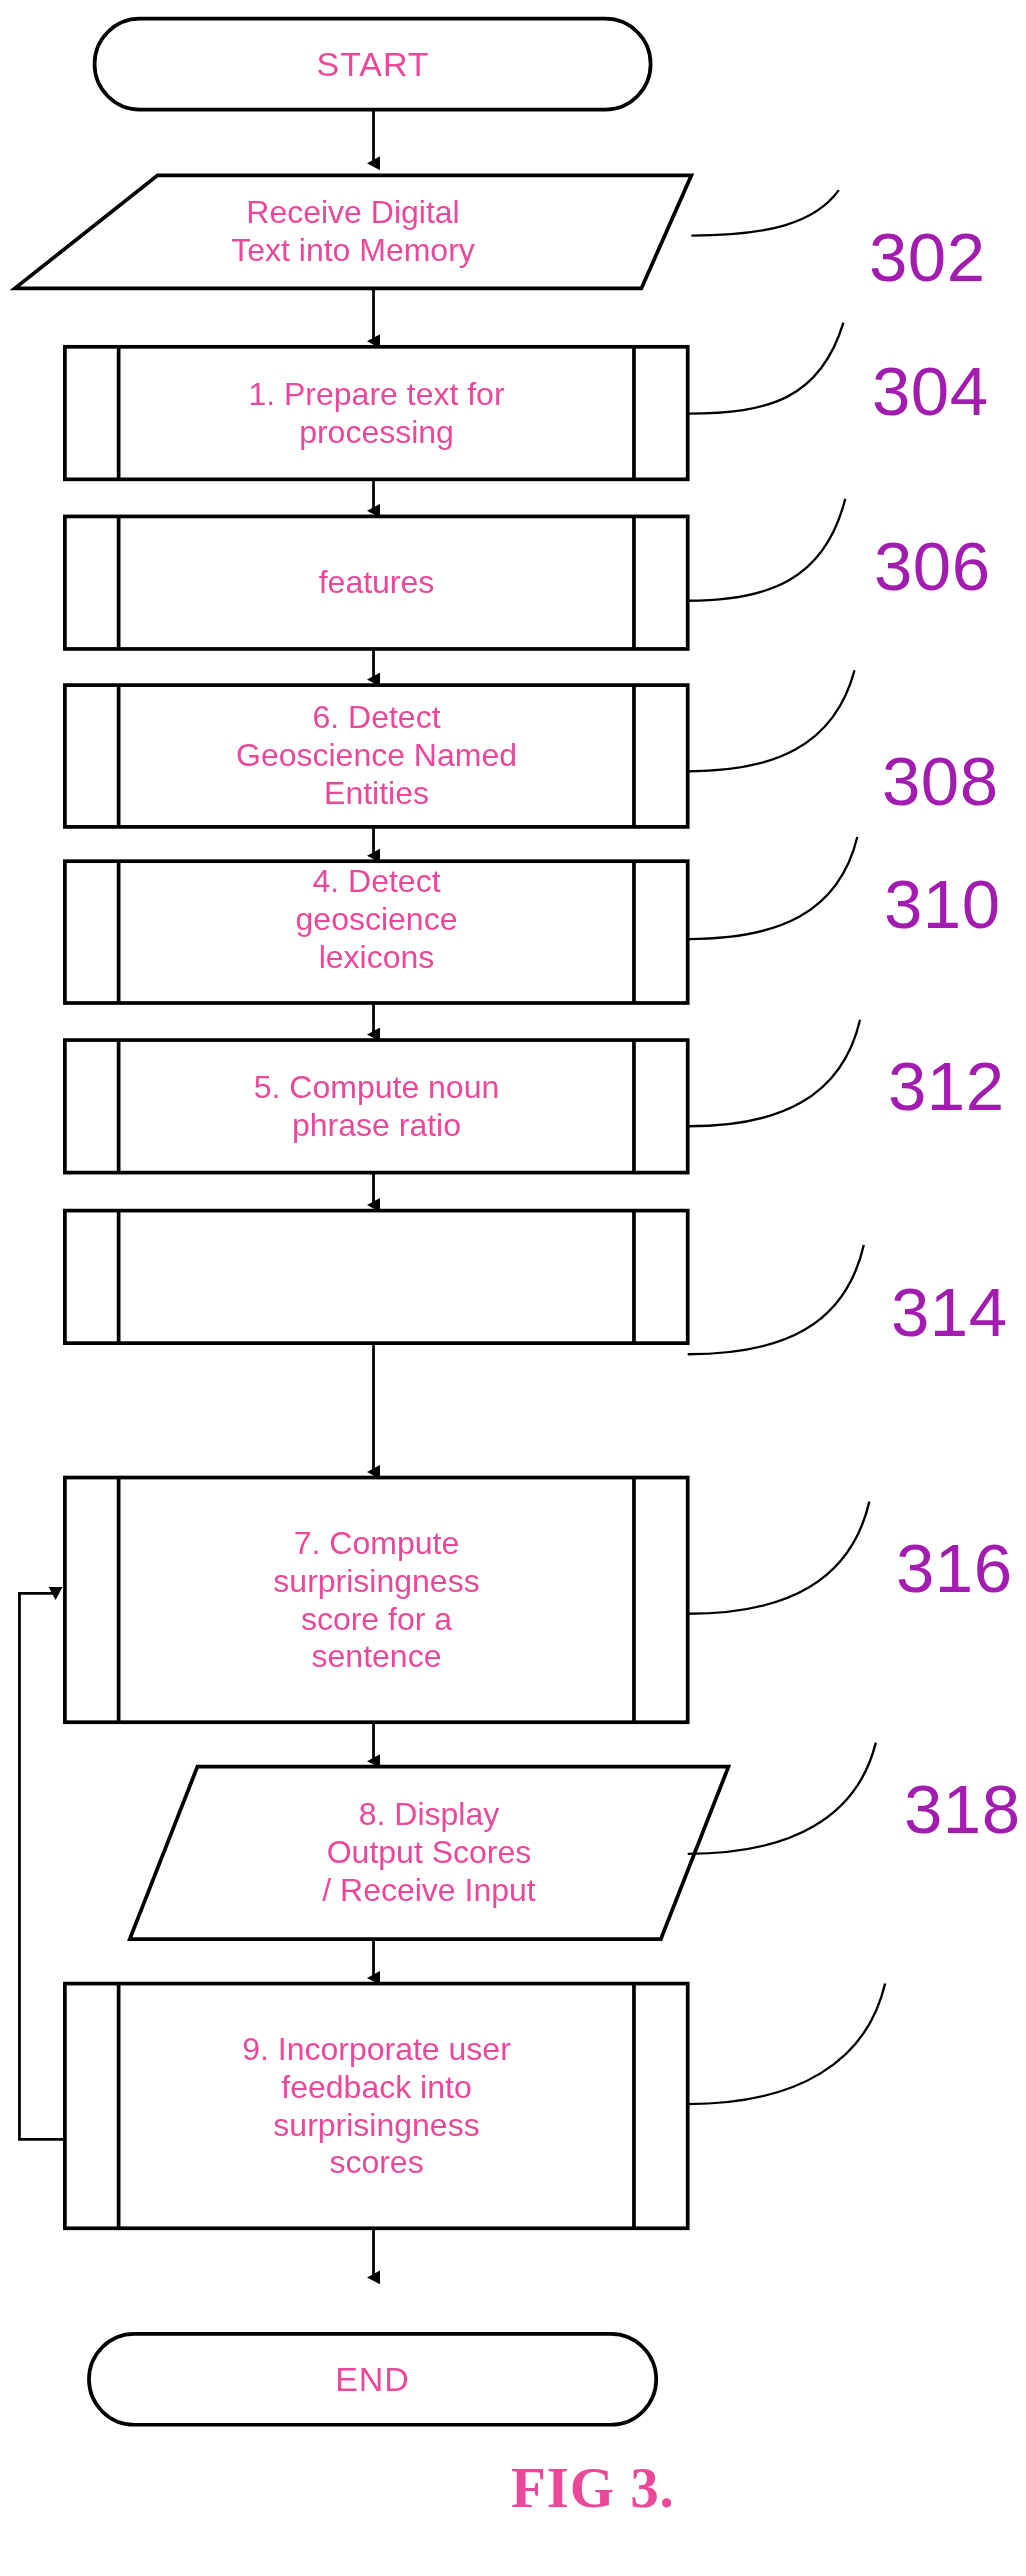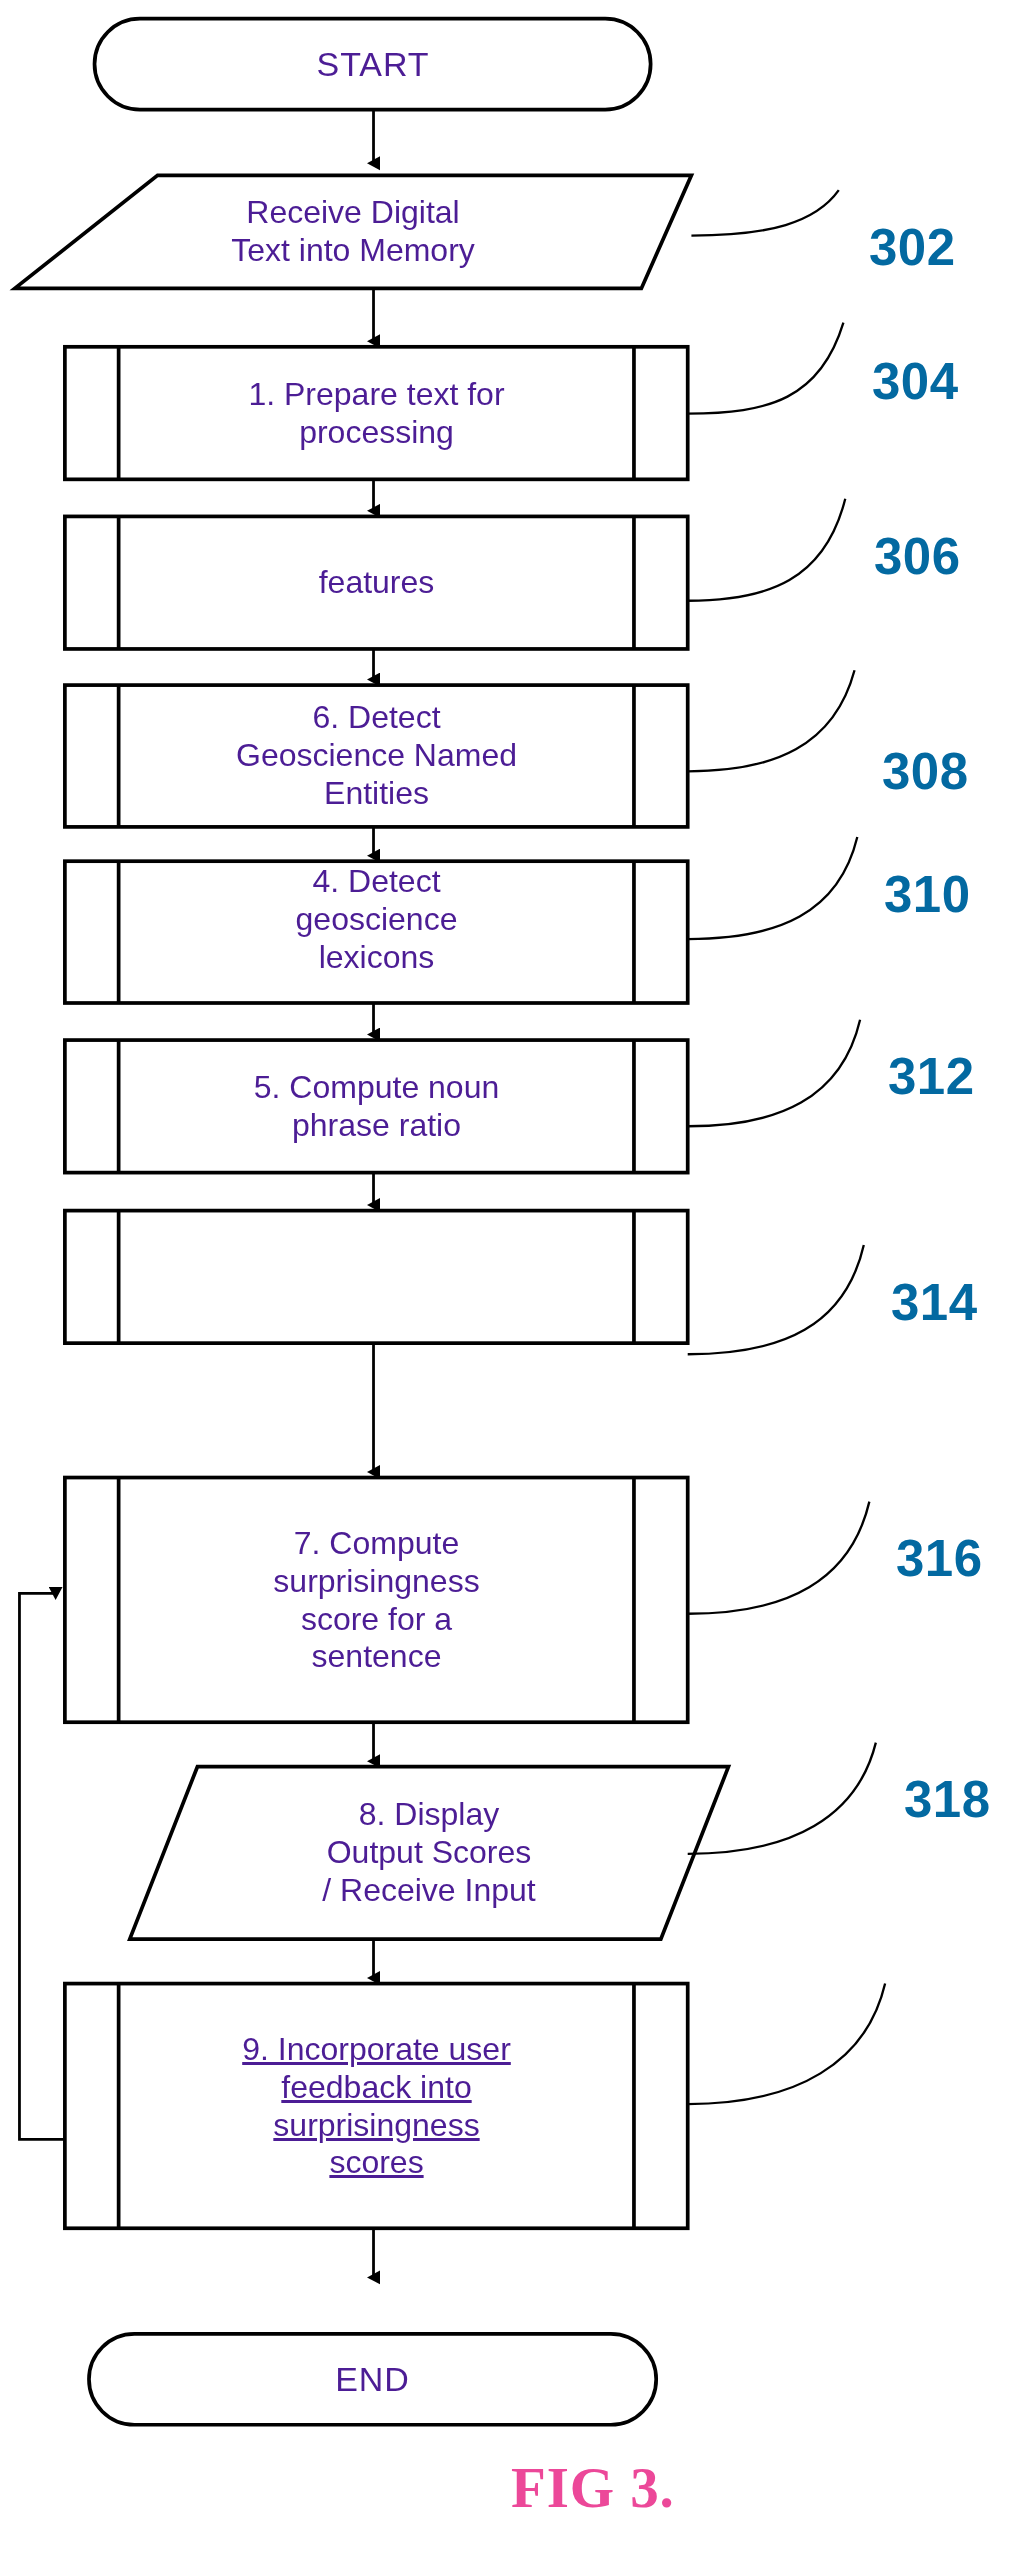--- a/index.html
+++ b/index.html
@@ -30,34 +30,34 @@
   .shape-text {
     position: absolute;
     display: flex;
     flex-direction: column;
     align-items: center;
     justify-content: center;
     text-align: center;
     font-family: "Liberation Sans", sans-serif;
     font-size: 32px;
     line-height: 1.18;
-    color: #4c1d95;
+    color: #ec4899;
     white-space: pre;
     letter-spacing: 0px;
   }
   .terminator-text {
     font-size: 34px;
     letter-spacing: 0.9px;
   }
   .ref-num {
     position: absolute;
     font-family: "Liberation Sans", sans-serif;
-    font-weight: bold;
-    font-size: 51px;
-    color: #0369a1;
+    font-weight: normal;
+    font-size: 69px;
+    color: #a21caf;
     letter-spacing: 0.5px;
   }
   .fig-caption {
     position: absolute;
     font-family: Liberation Serif, serif;
     font-weight: bold;
     font-size: 57px;
     color: #ec4899;
     letter-spacing: 0.9px;
   }
@@ -200,21 +200,21 @@
     <span>score for a</span>
     <span>sentence</span>
   </div>
 
   <div class="shape-text" style="left:161px; top:1767px; width:536px; height:172px;">
     <span>8. Display</span>
     <span>Output Scores</span>
     <span>/ Receive Input</span>
   </div>
 
-  <div class="shape-text" style="left:119px; top:1984px; width:515px; height:245px;text-decoration:underline;">
+  <div class="shape-text" style="left:119px; top:1984px; width:515px; height:245px;">
     <span>9. Incorporate user</span>
     <span>feedback into</span>
     <span>surprisingness</span>
     <span>scores</span>
   </div>
 
   <div class="shape-text terminator-text" style="left:89px; top:2334px; width:567px; height:91px;text-align:right;">
     <span>END</span>
   </div>
 

